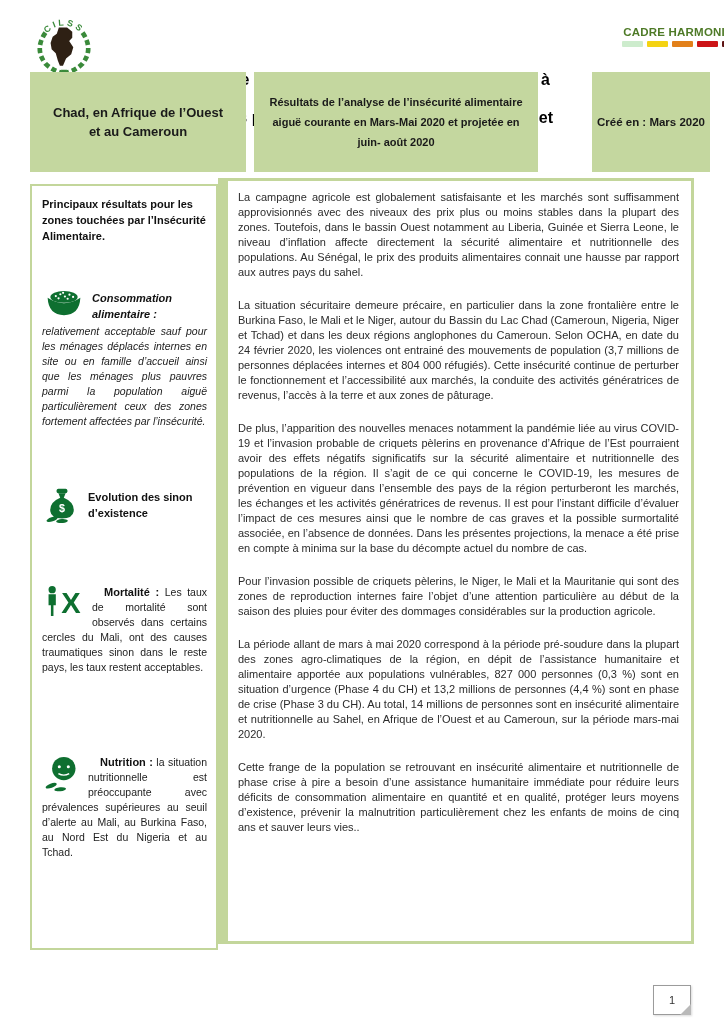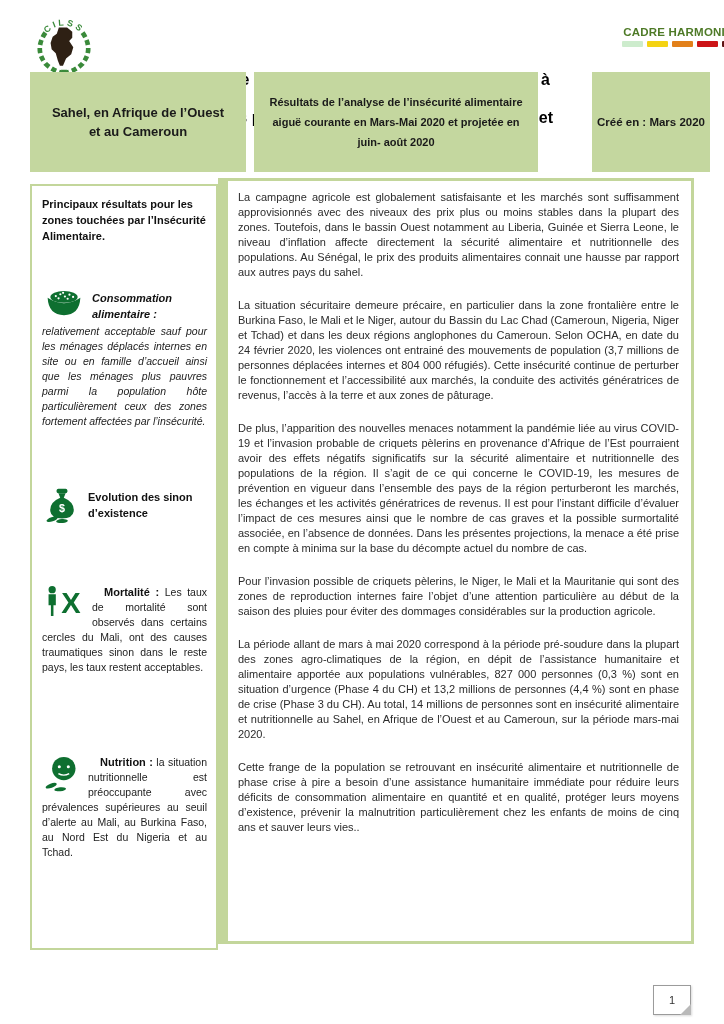--- a/index.html
+++ b/index.html
@@ -78,21 +78,21 @@
     <div class="ch-text">CADRE HARMONISE</div>
     <div class="ch-bars">
       <span style="background:#cdeccd"></span>
       <span style="background:#f4d313"></span>
       <span style="background:#e2801a"></span>
       <span style="background:#cc1417"></span>
       <span style="background:#5e1414"></span>
     </div>
   </div>
 
-  <div class="cell cell-left">Sahel, en Afrique de l’Ouest et au Cameroun</div>
+  <div class="cell cell-left">Chad, en Afrique de l’Ouest et au Cameroun</div>
   <div class="cell cell-center">Résultats de l’analyse de l’insécurité alimentaire aiguë courante en Mars-Mai 2020 et  projetée en juin- août 2020</div>
   <div class="cell cell-right">Créé en  : Mars 2020</div>
 
   <div class="sidebar">
     <div class="sb-heading">Principaux résultats pour les zones touchées par l’Insécurité Alimentaire.</div>
 
     <div class="sb-section mt1">
       <span class="sb-icon">
         <svg viewBox="0 0 44 34" width="40" height="31">
           <ellipse cx="22" cy="12" rx="15" ry="6.5" fill="#0e6f30"></ellipse>
@@ -103,21 +103,21 @@
             <circle cx="28" cy="9.5" r="1.2"></circle>
               <circle cx="32" cy="12" r="1.2"></circle>
               <circle cx="16" cy="13.5" r="1.2"></circle>
             <circle cx="26" cy="14" r="1.2"></circle>
               <circle cx="21" cy="7.5" r="1.2"></circle>
           </g>
           <path d="M4,13 Q22,25 40,13 Q39,32 22,32 Q5,32 4,13 Z" fill="#0e6f30"></path>
         </svg>
       </span>
       <div class="sb-title block">Consommation alimentaire :</div>
-      <p class="sb-text">relativement acceptable sauf pour les ménages déplacés internes en site ou en famille d’accueil ainsi que les ménages plus pauvres parmi la population hôte particulièrement ceux des zones fortement affectées par l’insécurité.</p>
+      <p class="sb-text">relativement acceptable sauf pour les ménages déplacés internes en site ou en famille d’accueil ainsi que les ménages plus pauvres parmi la population aiguë particulièrement ceux des zones fortement affectées par l’insécurité.</p>
     </div>
 
     <div class="sb-section mt2">
       <span class="sb-icon">
         <svg viewBox="0 0 40 42" width="36" height="38">
           <rect x="14" y="4" width="12" height="5" rx="2" fill="#0e6f30"></rect>
           <path d="M16,9 L24,9 L22,14 Q34,19 33,29 Q32,37 20,37 Q8,37 7,29 Q6,19 18,14 Z" fill="#0e6f30"></path>
           <text x="20" y="30" font-size="12" font-weight="bold" fill="#ffffff" text-anchor="middle" font-family="Liberation Sans, sans-serif">$</text>
           <ellipse cx="9" cy="38" rx="6.5" ry="2.4" fill="#0e6f30" transform="rotate(-18 9 38)"></ellipse>
           <ellipse cx="20" cy="40" rx="6.5" ry="2.2" fill="#0e6f30" transform="rotate(-4 20 40)"></ellipse>

